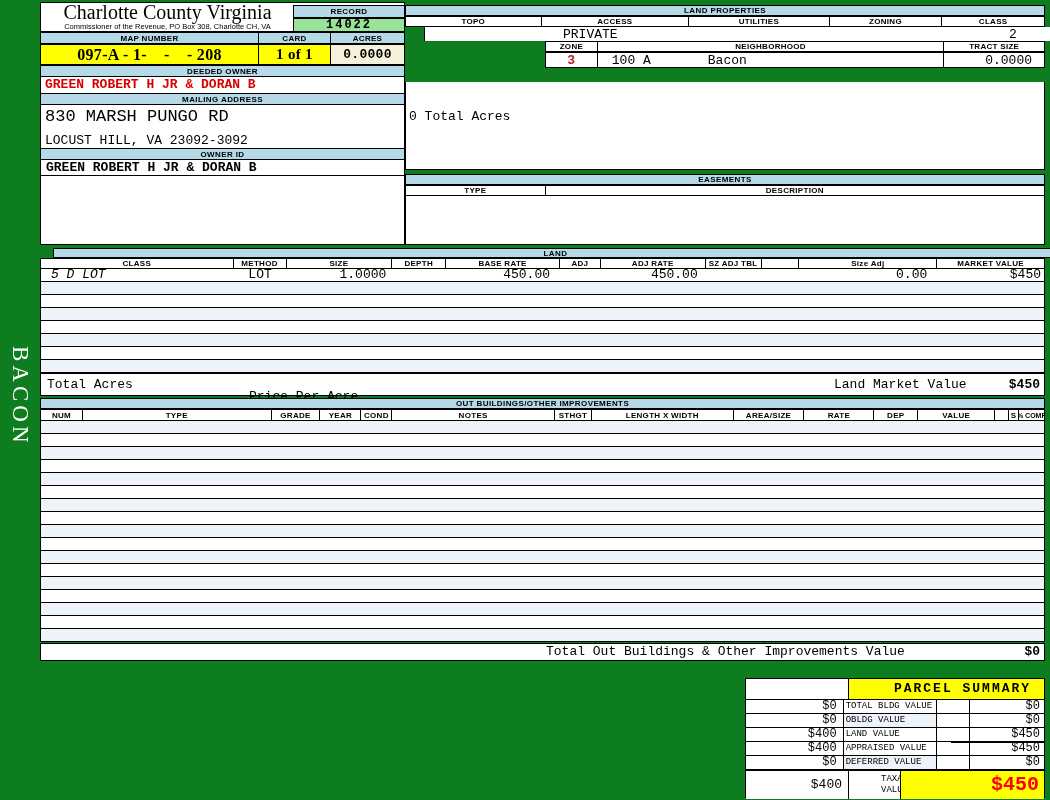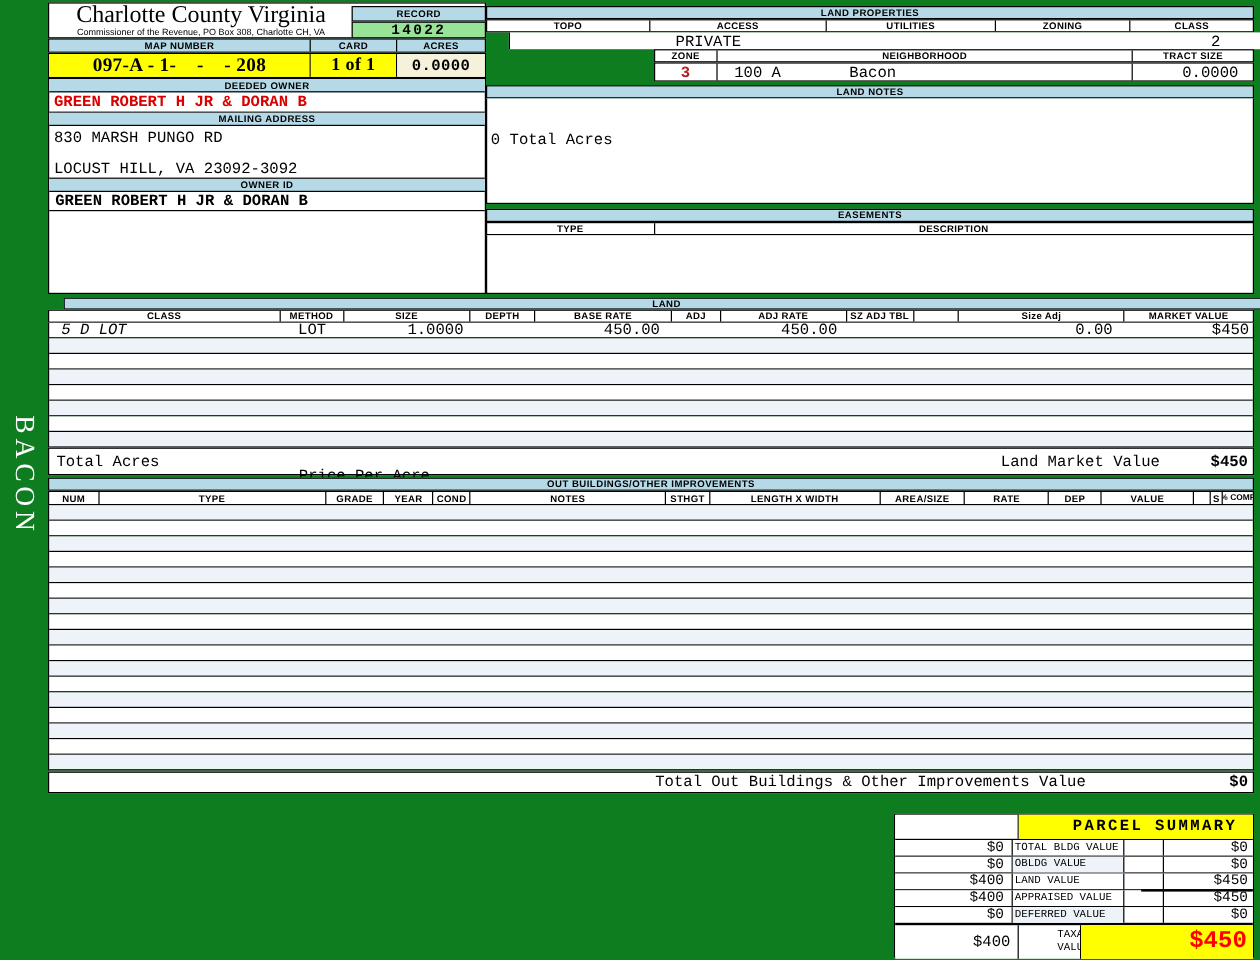--- a/index.html
+++ b/index.html
@@ -67,21 +67,21 @@
     <div class="hc" style="width:72px;background:#ffff00;font:700 15px 'Liberation Serif',serif;">1 of 1</div>
     <div class="hc" style="width:73px;background:#f5f1da;font:700 13px 'Liberation Mono',monospace;">0.0000</div>
   </div>
 
   <div class="abs" style="left:40px;top:65px;width:365px;height:180px;background:#fff;border:1px solid #000;">
     <div class="hdr" style="height:11px;border:none;border-bottom:1px solid #000;">DEEDED OWNER</div>
     <div style="height:17px;border-bottom:1px solid #000;font:700 13px 'Liberation Mono',monospace;color:#d80000;
                 line-height:16px;padding-left:4px;white-space:nowrap;box-sizing:border-box;">GREEN ROBERT H JR &amp; DORAN B</div>
     <div class="hdr" style="height:11px;border:none;border-bottom:1px solid #000;">MAILING ADDRESS</div>
     <div style="height:44px;border-bottom:1px solid #000;position:relative;box-sizing:border-box;">
-      <div class="abs mono" style="left:4px;top:2px;font-size:13px;">830 MARSH PUNGO RD</div>
+      <div class="abs mono" style="left:4px;top:2px;font-size:17px;">830 MARSH PUNGO RD</div>
       <div class="abs mono" style="left:4px;top:28px;font-size:13px;">LOCUST HILL, VA 23092-3092</div>
     </div>
     <div class="hdr" style="height:11px;border:none;border-bottom:1px solid #000;">OWNER ID</div>
     <div style="height:16px;border-bottom:1px solid #000;font:700 13px 'Liberation Mono',monospace;
                 line-height:15px;padding-left:5px;white-space:nowrap;box-sizing:border-box;">GREEN ROBERT H JR &amp; DORAN B</div>
   </div>
 
   <div class="abs hdr" style="left:405px;top:5px;width:640px;height:11px;">LAND PROPERTIES</div>
   <div class="abs hrow" style="left:405px;top:16px;width:640px;height:11px;">
     <div class="hc w-pc0">TOPO</div>
@@ -101,21 +101,20 @@
   </div>
   <div class="abs hrow" style="left:545px;top:52px;width:500px;height:16px;">
     <div class="hc w-z0" style="font:700 13px 'Liberation Mono',monospace;color:#b22222;">3</div>
     <div class="w-z1" style="border-right:1px solid #000;display:flex;box-sizing:border-box;">
       <span class="mono" style="font-size:13px;padding-left:14px;width:96px;">100 A</span>
       <span class="mono" style="font-size:13px;">Bacon</span>
     </div>
     <div class="w-z2 mono r" style="font-size:13px;padding-right:12px;box-sizing:border-box;">0.0000</div>
   </div>
 
-  <div class="abs hdr" style="left:405px;top:71px;width:640px;height:11px;">LAND NOTES</div>
   <div class="abs" style="left:405px;top:82px;width:640px;height:88px;background:#fff;border:1px solid #000;border-top:none;">
     <span class="abs mono" style="left:3px;top:27px;font-size:13px;">0 Total Acres</span>
   </div>
 
   <div class="abs hdr" style="left:405px;top:174px;width:640px;height:11px;">EASEMENTS</div>
   <div class="abs hrow" style="left:405px;top:185px;width:640px;height:11px;">
     <div class="hc w-e0">TYPE</div>
     <div class="hc w-e1">DESCRIPTION</div>
   </div>
   <div class="abs" style="left:405px;top:196px;width:640px;height:49px;background:#fff;border:1px solid #000;border-top:none;"></div>

